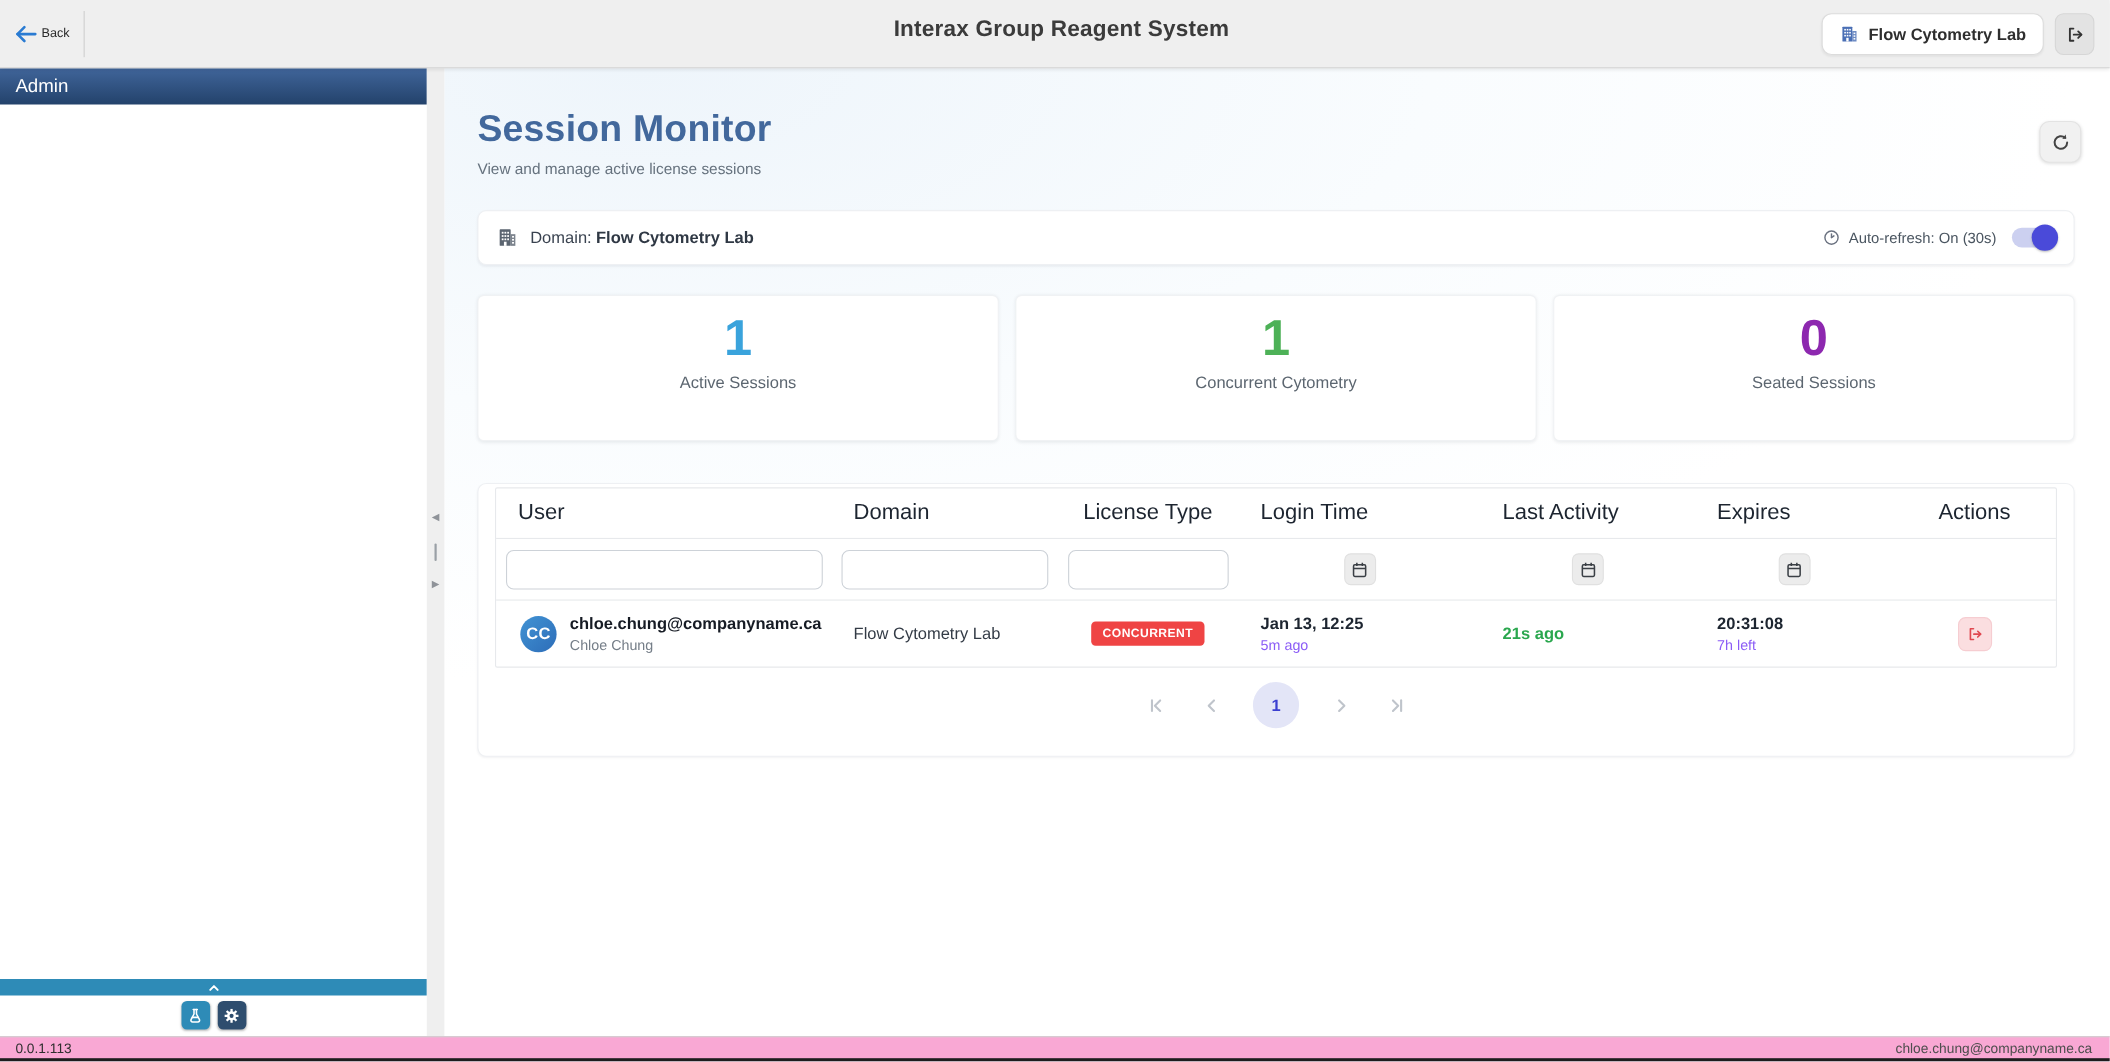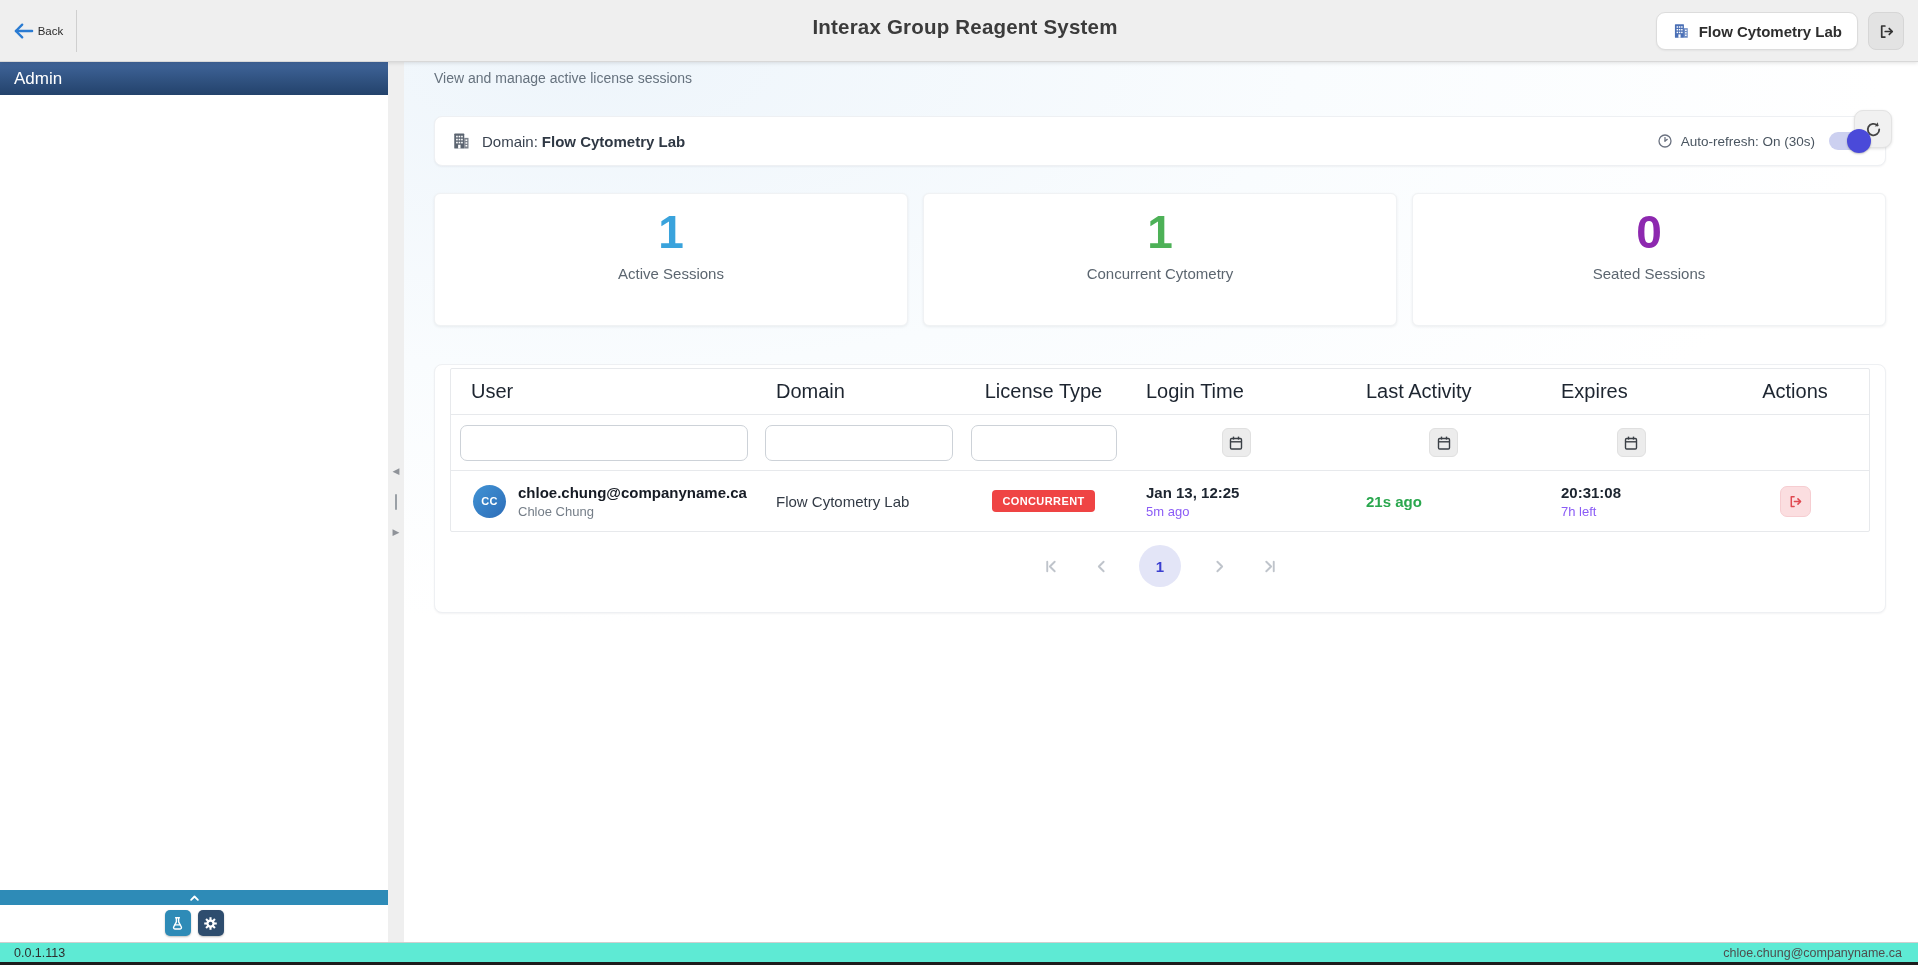--- a/index.html
+++ b/index.html
@@ -82,42 +82,42 @@
   .fcell { padding-left:9px; }
   .fcell input { height:36px; border:1px solid #cdd2d8; border-radius:7px; background:#fff; outline:none;
                  font-size:14px; padding:0 10px; font-family:"Liberation Sans", sans-serif; }
   .fcell.c { display:flex; justify-content:center; padding-left:0; }
   .cal-btn { width:29px; height:29px; background:#ececec; border:1px solid #e0e0e0; border-radius:6px;
              display:flex; align-items:center; justify-content:center; cursor:pointer; }
   .cal-left { justify-content:flex-start; padding-left:14px; }
   .data-row { height:60px; }
   .user-cell { display:flex; align-items:center; gap:12px; padding-left:22px; }
   .avatar { width:33px; height:33px; border-radius:50%; background:linear-gradient(135deg,#4193d4,#2d6db8);
-            color:#fff; font-size:11px; font-weight:700; display:flex; align-items:center; justify-content:center;
+            color:#fff; font-size:15px; font-weight:700; display:flex; align-items:center; justify-content:center;
             letter-spacing:.3px; }
   .u-email { font-size:15px; font-weight:600; color:#161b24; }
   .u-name { margin-top:3px; font-size:13px; color:#757e88; }
   .cell { font-size:15px; color:#333b46; padding-left:20px; }
   .cell.c { padding-left:0; display:flex; justify-content:center; }
   .badge { display:inline-block; font-size:11px; font-weight:700; color:#fff; background:#4caf50;
            border-radius:4px; padding:5px 10px; letter-spacing:.4px; }
   .t-main { font-size:15px; font-weight:600; color:#1d2530; }
   .t-sub { margin-top:3px; font-size:13px; color:#8b5cf6; }
   .activity { font-size:15px; font-weight:600; color:#2aa74e; }
   .row-logout { width:31px; height:31px; background:#fbdee0; border:1px solid #f6cdd1; border-radius:7px;
                 display:flex; align-items:center; justify-content:center; color:#e04850; cursor:pointer; }
 
   .pagination { margin-top:13px; display:flex; align-items:center; justify-content:center; gap:26px; }
   .pg-btn { width:24px; height:24px; display:flex; align-items:center; justify-content:center;
             color:#bfc4cb; cursor:pointer; }
   .pg-current { width:42px; height:42px; border-radius:50%; background:#e3e5f7; color:#3b3fd0;
                 font-size:15px; font-weight:700; display:flex; align-items:center; justify-content:center; cursor:pointer; }
 
   
-  .statusbar { position:absolute; left:0; bottom:0; width:1918px; height:23px; background:#5eead4;
+  .statusbar { position:absolute; left:0; bottom:0; width:1918px; height:23px; background:#f9a8d4;
                border-top:1px solid #cfcfcf; border-bottom:3px solid #1d1d1d; display:flex;
                align-items:center; justify-content:space-between; padding:0 16px 0 14px; z-index:40; }
   .status-left { font-size:12.5px; color:#2e2e2e; }
   .status-right { font-size:12.5px; color:#4e4e4e; }
   svg { display:block; }
 </style>
 </head>
 <body>
 
 <div class="topbar">
@@ -214,20 +214,21 @@
 <div class="main">
   <div class="refresh-btn">
     <span>
       <svg viewBox="0 0 16 16" width="17" height="17">
           <path d="M13.4 8 a5.4 5.4 0 1 1 -1.7 -3.9" fill="none" stroke="#444" stroke-width="1.7" stroke-linecap="round"></path>
           <path d="M12.1 1.2 l0.6 3.5 -3.5 0.4 z" fill="#444"></path>
         </svg>
     </span>
   </div>
   <div class="content">
+    <div class="page-title">Session Monitor</div>
     <div class="page-subtitle">View and manage active license sessions</div>
 
     <div class="domain-bar">
       <span class="bicon">
         <svg viewBox="0 0 16 16" width="20" height="20">
             <rect x="2.6" y="2" width="8" height="12" rx="0.5" fill="currentColor"></rect>
             <rect x="10.6" y="5.5" width="3.4" height="8.5" fill="currentColor" opacity="0.8"></rect>
             <g fill="#fff">
               <rect x="4.1" y="3.8" width="1.3" height="1.3"></rect>
               <rect x="6.1" y="3.8" width="1.3" height="1.3"></rect>

